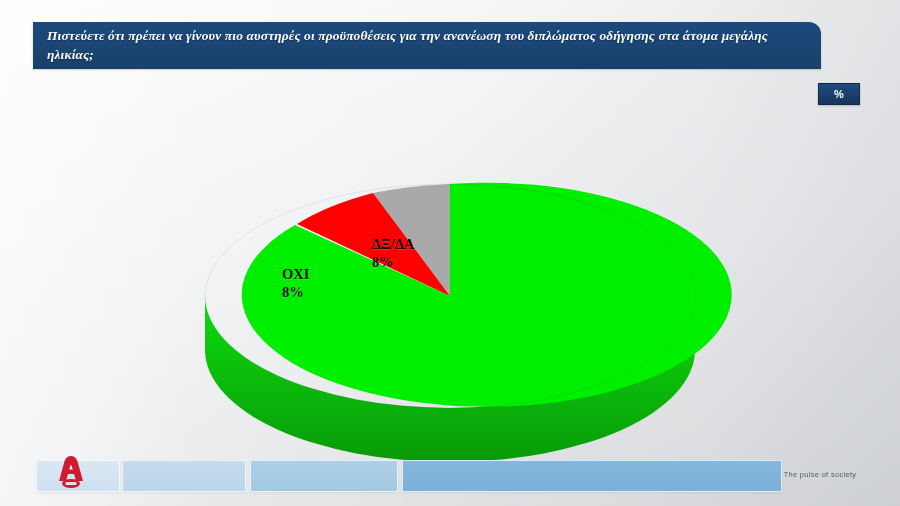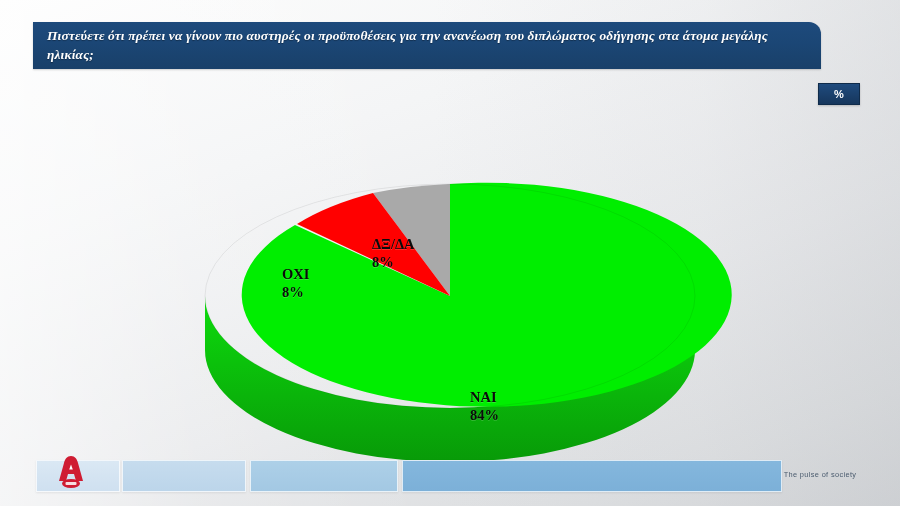--- a/index.html
+++ b/index.html
@@ -156,24 +156,20 @@
   </div>
 
   <div class="slice-label" id="label-oxi">
     <span class="l1">ΟΧΙ</span>
     <span class="l2">8%</span>
   </div>
   <div class="slice-label" id="label-dxda">
     <span class="l1">ΔΞ/ΔΑ</span>
     <span class="l2">8%</span>
   </div>
-  <div class="slice-label" id="label-nai">
-    <span class="l1">ΝΑΙ</span>
-    <span class="l2">84%</span>
-  </div>
 </div>
 
 <div class="footer">
   <div class="seg" id="seg1"></div>
   <div class="seg" id="seg2"></div>
   <div class="seg" id="seg3"></div>
   <div class="seg" id="seg4"></div>
 </div>
 
 <div class="a-logo">

